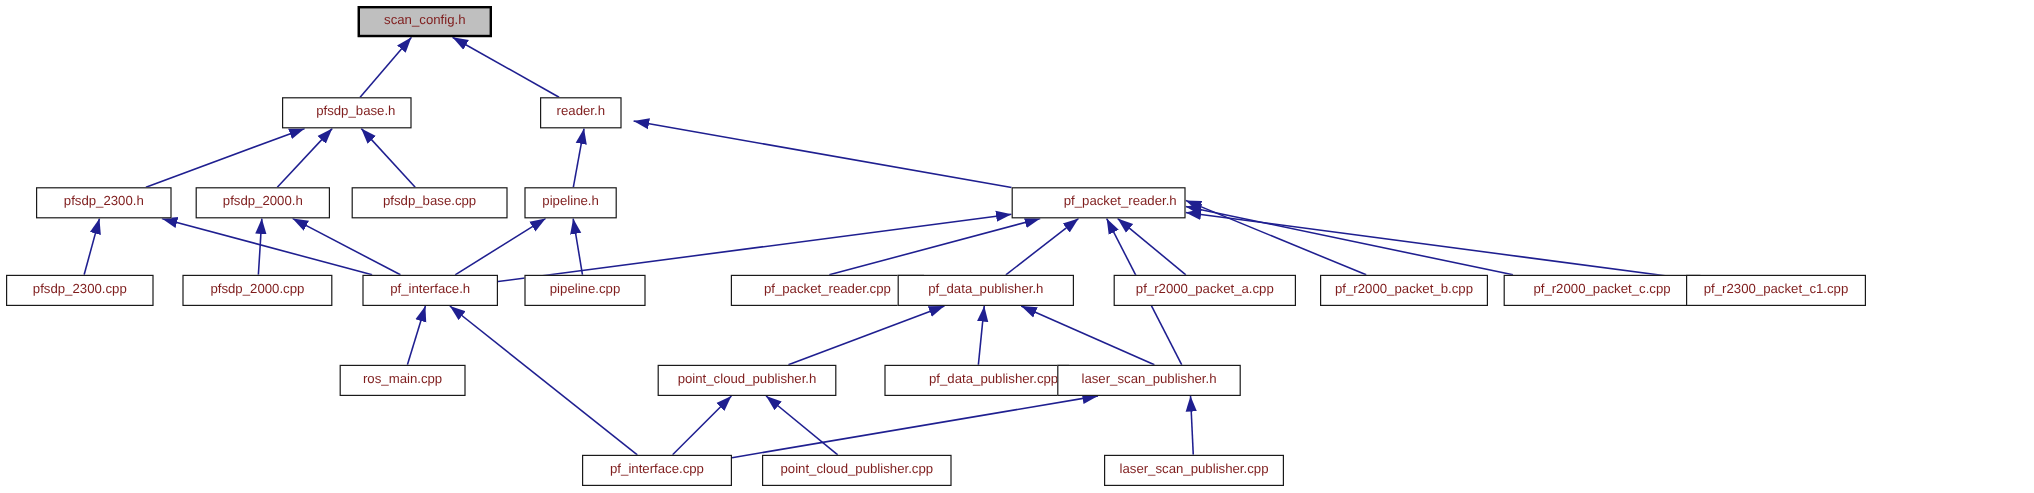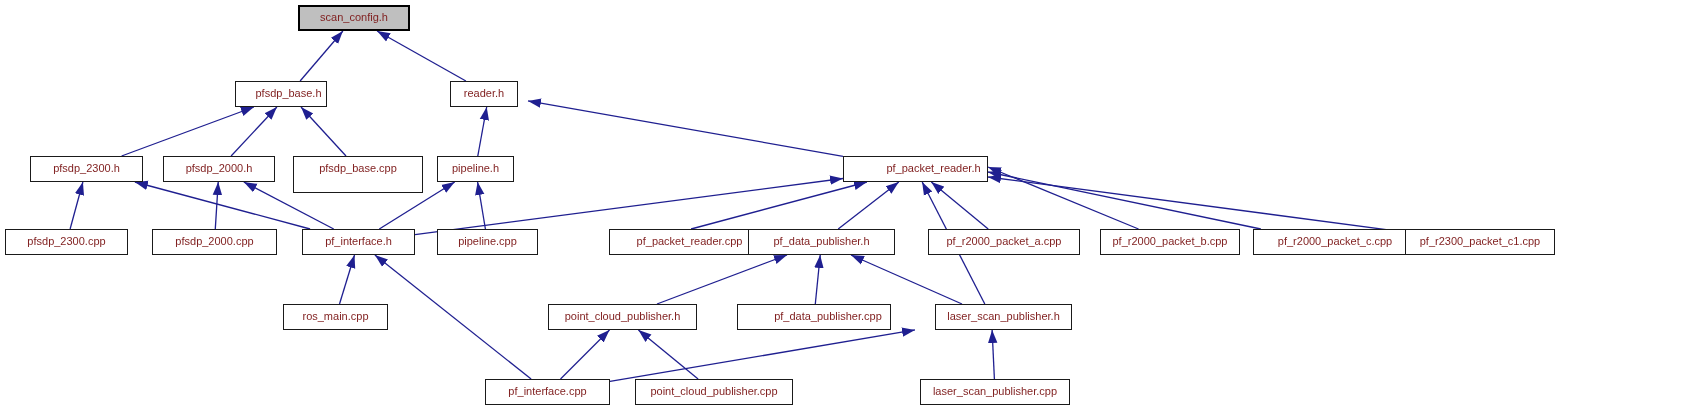--- a/index.html
+++ b/index.html
@@ -71,37 +71,37 @@
       <line x1="531.1" y1="379.0" x2="374.9" y2="255.0" stroke="#1f1f90" stroke-width="1.3" marker-end="url(#arrow)"></line>
       <line x1="657.0" y1="304.0" x2="787.0" y2="255.0" stroke="#1f1f90" stroke-width="1.3" marker-end="url(#arrow)"></line>
       <line x1="815.3" y1="304.0" x2="820.2" y2="255.0" stroke="#1f1f90" stroke-width="1.3" marker-end="url(#arrow)"></line>
       <line x1="962.0" y1="304.0" x2="851.0" y2="255.0" stroke="#1f1f90" stroke-width="1.3" marker-end="url(#arrow)"></line>
       <line x1="560.5" y1="379.0" x2="609.5" y2="330.0" stroke="#1f1f90" stroke-width="1.3" marker-end="url(#arrow)"></line>
       <line x1="698.1" y1="379.0" x2="638.4" y2="330.0" stroke="#1f1f90" stroke-width="1.3" marker-end="url(#arrow)"></line>
       <line x1="610.0" y1="381.4" x2="915.0" y2="329.9" stroke="#1f1f90" stroke-width="1.3" marker-end="url(#arrow)"></line>
       <line x1="994.4" y1="379.0" x2="992.1" y2="330.0" stroke="#1f1f90" stroke-width="1.3" marker-end="url(#arrow)"></line>
     </svg>
 <div class="node highlighted" style="left: 298px; top: 5px; width: 112px; height: 26px;">scan_config.h</div>
-    <div class="node" style="left: 235px; top: 81px; width: 92px; height: 26px; padding-left: 15px;">pfsdp_base.h</div>
+    <div class="node" style="left: 235px; top: 81px; width: 108px; height: 26px; padding-left: 15px;">pfsdp_base.h</div>
     <div class="node" style="left: 450px; top: 81px; width: 68px; height: 26px;">reader.h</div>
     <div class="node" style="left: 30px; top: 156px; width: 113px; height: 26px;">pfsdp_2300.h</div>
     <div class="node" style="left: 163px; top: 156px; width: 112px; height: 26px;">pfsdp_2000.h</div>
-    <div class="node" style="left: 293px; top: 156px; width: 130px; height: 37px;">pfsdp_base.cpp</div>
+    <div class="node" style="left: 293px; top: 156px; width: 130px; height: 26px;">pfsdp_base.cpp</div>
     <div class="node" style="left: 437px; top: 156px; width: 77px; height: 26px;">pipeline.h</div>
     <div class="node" style="left: 843px; top: 156px; width: 145px; height: 26px; padding-left: 36px;">pf_packet_reader.h</div>
     <div class="node" style="left: 5px; top: 229px; width: 123px; height: 26px;">pfsdp_2300.cpp</div>
     <div class="node" style="left: 152px; top: 229px; width: 125px; height: 26px;">pfsdp_2000.cpp</div>
     <div class="node" style="left: 302px; top: 229px; width: 113px; height: 26px;">pf_interface.h</div>
     <div class="node" style="left: 437px; top: 229px; width: 101px; height: 26px;">pipeline.cpp</div>
     <div class="node" style="left: 562px; top: 229px; width: 161px; height: 26px; margin-left: 47px;">pf_packet_reader.cpp</div>
     <div class="node" style="left: 748px; top: 229px; width: 147px; height: 26px;">pf_data_publisher.h</div>
     <div class="node" style="left: 928px; top: 229px; width: 152px; height: 26px;">pf_r2000_packet_a.cpp</div>
     <div class="node" style="left: 1100px; top: 229px; width: 140px; height: 26px;">pf_r2000_packet_b.cpp</div>
     <div class="node" style="left: 1253px; top: 229px; width: 164px; height: 26px;">pf_r2000_packet_c.cpp</div>
     <div class="node" style="left: 1405px; top: 229px; width: 150px; height: 26px;">pf_r2300_packet_c1.cpp</div>
     <div class="node" style="left: 283px; top: 304px; width: 105px; height: 26px;">ros_main.cpp</div>
     <div class="node" style="left: 548px; top: 304px; width: 149px; height: 26px;">point_cloud_publisher.h</div>
     <div class="node" style="left: 737px; top: 304px; width: 154px; height: 26px; padding-left: 28px;">pf_data_publisher.cpp</div>
-    <div class="node" style="left: 935px; top: 304px; width: 137px; height: 26px;">laser_scan_publisher.h</div>
+    <div class="node" style="left: 881px; top: 304px; width: 153px; height: 26px;">laser_scan_publisher.h</div>
     <div class="node" style="left: 485px; top: 379px; width: 125px; height: 26px;">pf_interface.cpp</div>
     <div class="node" style="left: 635px; top: 379px; width: 158px; height: 26px;">point_cloud_publisher.cpp</div>
     <div class="node" style="left: 920px; top: 379px; width: 150px; height: 26px;">laser_scan_publisher.cpp</div>
   </div>
 
 </body></html>

